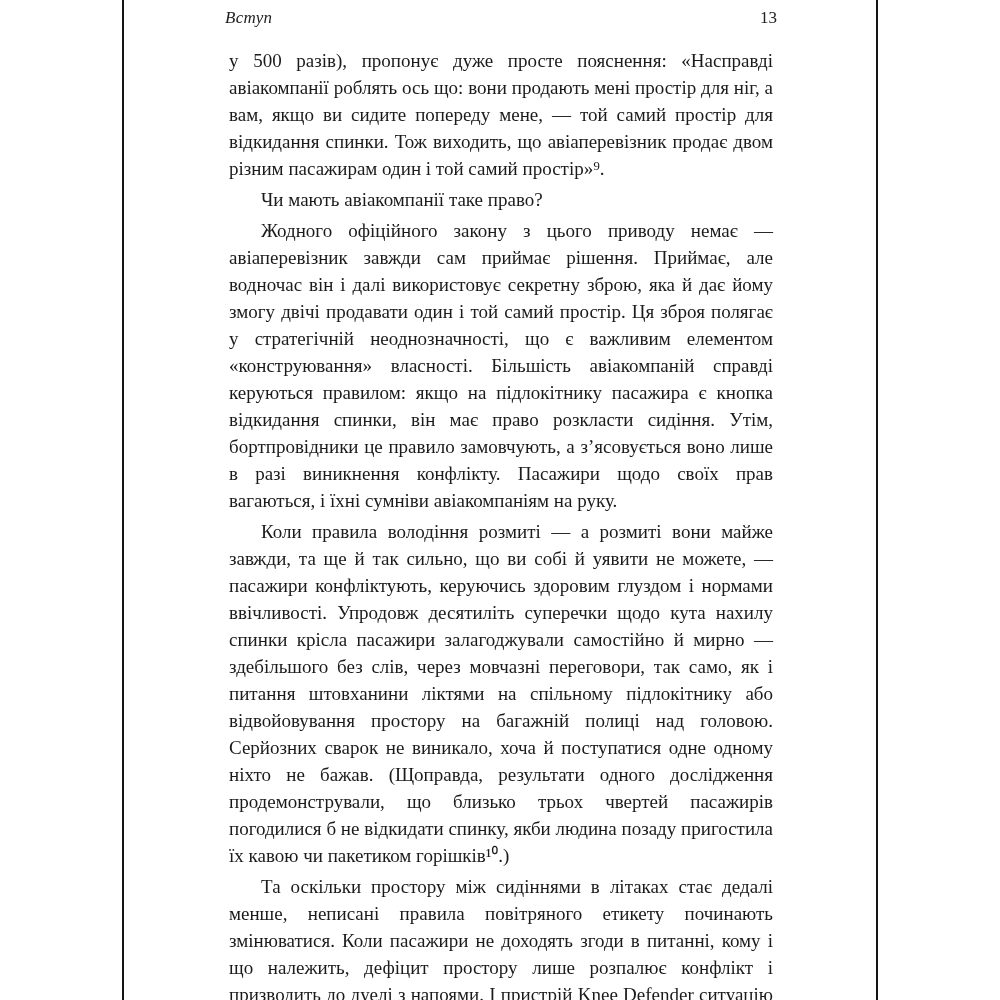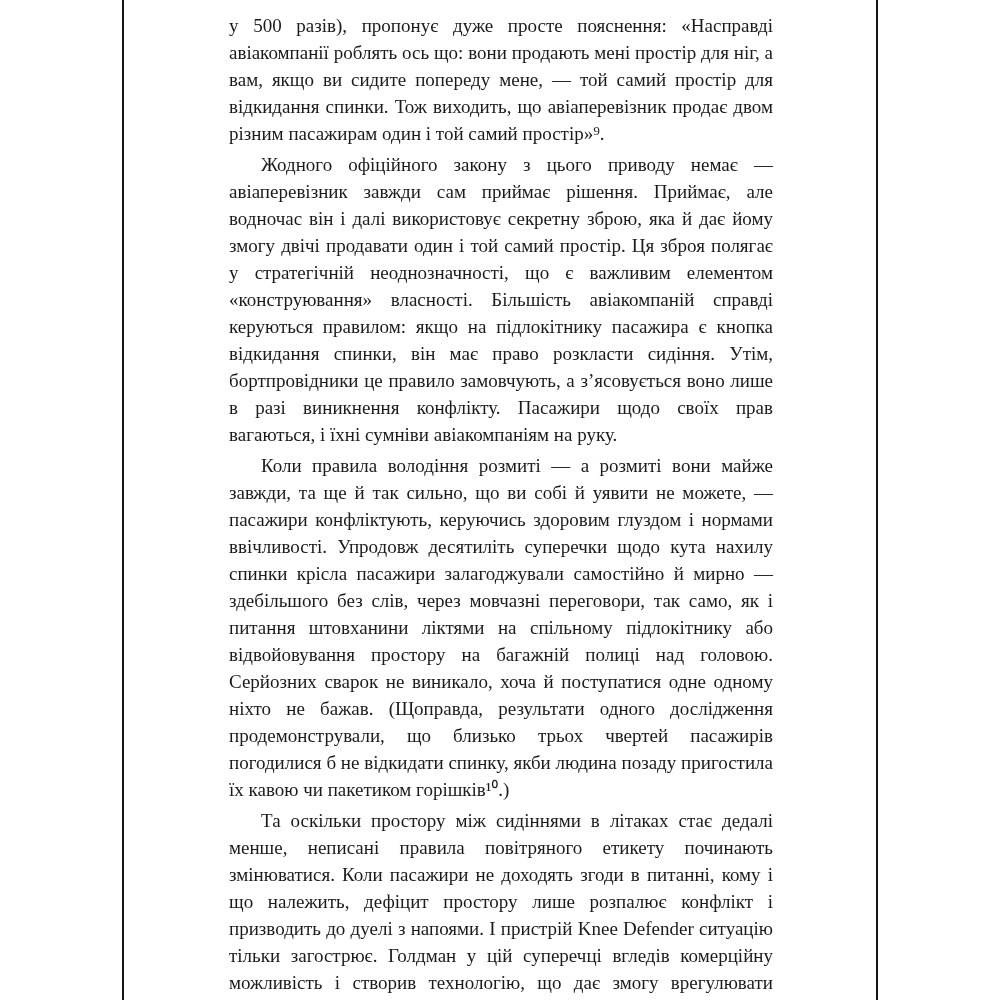--- a/index.html
+++ b/index.html
@@ -74,23 +74,28 @@
 </head>
 <body>
 
 <div class="scan-page">
 
   <div class="page-edge left"></div>
   <div class="page-edge right"></div>
 
   <div class="page-inner">
 
+    <header class="running-header">
+      <span class="running-head-title">Вступ</span>
+      <span class="page-number">13</span>
+    </header>
 
     <main class="text-block">
       <p class="no-indent">у 500 разів), пропонує дуже просте пояснення: «Насправді авіакомпанії роблять ось що: вони продають мені простір для ніг, а вам, якщо ви сидите попереду мене, — той самий простір для відкидання спинки. Тож виходить, що авіаперевізник продає двом різним пасажирам один і той самий простір»⁹.</p>
+      <p>Чи мають авіакомпанії таке право?</p>
       <p>Жодного офіційного закону з цього приводу немає — авіаперевізник завжди сам приймає рішення. Приймає, але водночас він і далі використовує секретну зброю, яка й дає йому змогу двічі продавати один і той самий простір. Ця зброя полягає у стратегічній неоднозначності, що є важливим елементом «конструювання» власності. Більшість авіакомпаній справді керуються правилом: якщо на підлокітнику пасажира є кнопка відкидання спинки, він має право розкласти сидіння. Утім, бортпровідники це правило замовчують, а з’ясовується воно лише в разі виникнення конфлікту. Пасажири щодо своїх прав вагаються, і їхні сумніви авіакомпаніям на руку.</p>
       <p>Коли правила володіння розмиті — а розмиті вони майже завжди, та ще й так сильно, що ви собі й уявити не можете, — пасажири конфліктують, керуючись здоровим глуздом і нормами ввічливості. Упродовж десятиліть суперечки щодо кута нахилу спинки крісла пасажири залагоджували самостійно й мирно — здебільшого без слів, через мовчазні переговори, так само, як і питання штовханини ліктями на спільному підлокітнику або відвойовування простору на багажній полиці над головою. Серйозних сварок не виникало, хоча й поступатися одне одному ніхто не бажав. (Щоправда, результати одного дослідження продемонстрували, що близько трьох чвертей пасажирів погодилися б не відкидати спинку, якби людина позаду пригостила їх кавою чи пакетиком горішків¹⁰.)</p>
       <p>Та оскільки простору між сидіннями в літаках стає дедалі менше, неписані правила повітряного етикету починають змінюватися. Коли пасажири не доходять згоди в питанні, кому і що належить, дефіцит простору лише розпалює конфлікт і призводить до дуелі з напоями. І пристрій Knee Defender ситуацію тільки загострює. Голдман у цій суперечці вгледів комерційну можливість і створив технологію, що дає змогу врегулювати неоднозначне питання володіння простором. Проблема, однак, полягає в тому, що</p>
     </main>
 
   </div>
 
 </div>
 
 </body></html>

